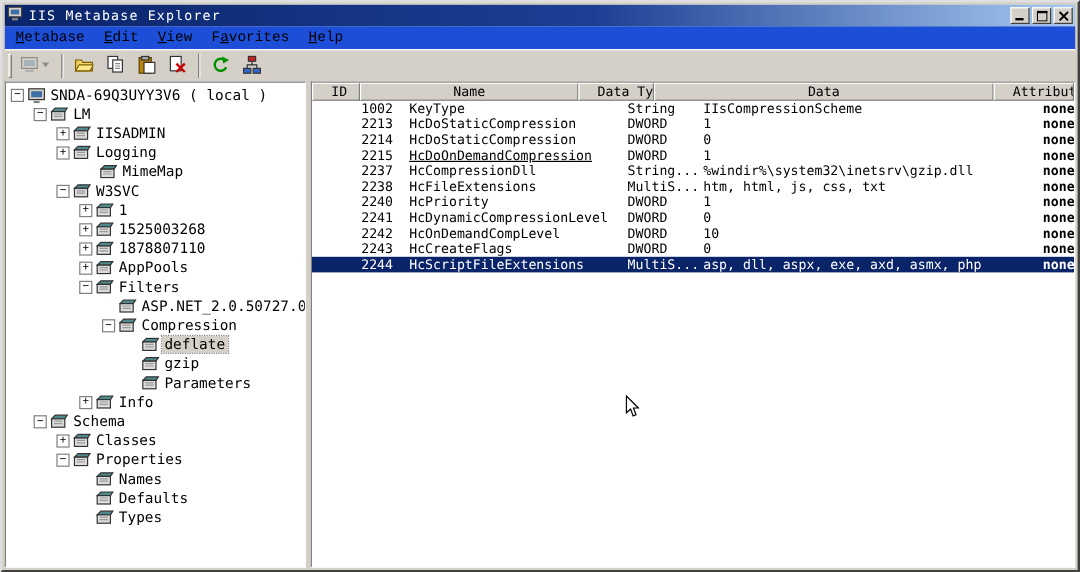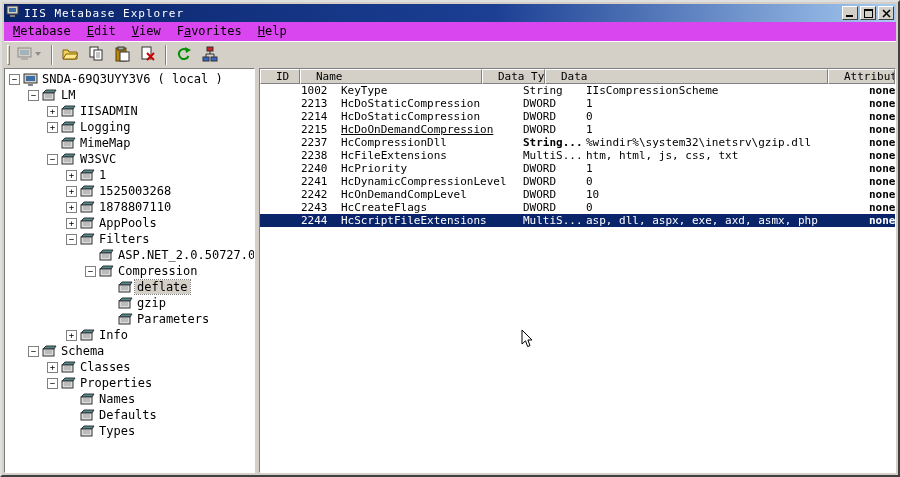--- a/index.html
+++ b/index.html
@@ -35,21 +35,22 @@
     background:#d4d0c8;
     border:1px solid; border-color:#fff #404040 #404040 #fff;
     display:flex; align-items:center; justify-content:center;
     padding:0; cursor:default;
   }
   
   .menubar {
     height:19px; flex:0 0 19px;
     display:flex; align-items:flex-start;
     padding-left:1px;
-    background:#d946ef;
+    background:#1d4ed8;
+    font-family:Liberation Mono, monospace;
   }
   .menu-item { padding:2px 8px 3px 8px; white-space:nowrap; }
   
   .toolbar {
     height:27px; flex:0 0 27px;
     display:flex; align-items:center;
     border-top:1px solid #fff;
     padding:2px 2px;
     background:#d4d0c8;
   }
@@ -91,21 +92,21 @@
   }
   .toggle.empty { border:none; background:transparent; }
   .node-icon { width:17px; flex:0 0 17px; display:flex; align-items:center; }
   .tree-label { padding:0 2px; }
   .tree-label.sel { background:#d4d0c8; outline:1px dotted #808080; }
   
   .list-header { height:15px; flex:0 0 15px; display:flex; background:#d4d0c8; font-size:11px; }
   .hcell {
     border:1px solid; border-color:#fff #808080 #808080 #fff;
     padding:0 15px; line-height:13px;
-    white-space:nowrap; overflow:hidden;
+    white-space:nowrap; overflow:hidden;text-align:center;
   }
   .hcell.last { flex:1; }
   .list-body { flex:1; overflow:hidden; font-size:11px; }
   .lrow { height:13px; display:flex; line-height:13px; white-space:nowrap;padding-left:38px; }
   .lrow.selected { background:#0a246a; color:#fff; }
   .lcell { padding:0 3px; overflow:hidden; white-space:nowrap; flex:0 0 auto; }
   .lcell.last { flex:1;font-weight:bold; }
   
   .cursor { position:absolute; left:521px; top:329px; pointer-events:none; z-index:99; }
 </style>
@@ -258,21 +259,21 @@
           <span class="toggle">+</span>
           <span class="node-icon">
             <svg width="15" height="12" viewBox="0 0 15 12">
               <polygon points="4,1 14,1 12,4 1,4" fill="#4f8a8f" stroke="#333"></polygon>
               <rect x="1" y="4" width="11" height="7" fill="#dcdcdc" stroke="#333"></rect>
               <path d="M3 6 h7 M3 8 h7" stroke="#999"></path>
             </svg>
           </span>
           <span class="tree-label">Logging</span>
         </div>
-        <div class="tree-row" style="padding-left: 42px;">
+        <div class="tree-row" style="padding-left: 64px;">
           <span class="toggle empty"></span>
           <span class="node-icon">
             <svg width="15" height="12" viewBox="0 0 15 12">
               <polygon points="4,1 14,1 12,4 1,4" fill="#4f8a8f" stroke="#333"></polygon>
               <rect x="1" y="4" width="11" height="7" fill="#dcdcdc" stroke="#333"></rect>
               <path d="M3 6 h7 M3 8 h7" stroke="#999"></path>
             </svg>
           </span>
           <span class="tree-label">MimeMap</span>
         </div>
@@ -509,21 +510,21 @@
           <div class="lrow">
             <div class="lcell" style="width: 40px;">2215</div>
             <div class="lcell" style="width: 182px; text-decoration: underline;">HcDoOnDemandCompression</div>
             <div class="lcell" style="width: 63px;">DWORD</div>
             <div class="lcell" style="width: 283px;">1</div>
             <div class="lcell last">none</div>
           </div>
           <div class="lrow">
             <div class="lcell" style="width: 40px;">2237</div>
             <div class="lcell" style="width: 182px;">HcCompressionDll</div>
-            <div class="lcell" style="width: 63px; font-weight: bold;">String...</div>
+            <div class="lcell" style="width: 63px;">String...</div>
             <div class="lcell" style="width: 283px;">%windir%\system32\inetsrv\gzip.dll</div>
             <div class="lcell last">none</div>
           </div>
           <div class="lrow">
             <div class="lcell" style="width: 40px;">2238</div>
             <div class="lcell" style="width: 182px;">HcFileExtensions</div>
             <div class="lcell" style="width: 63px;">MultiS...</div>
             <div class="lcell" style="width: 283px;">htm, html, js, css, txt</div>
             <div class="lcell last">none</div>
           </div>

